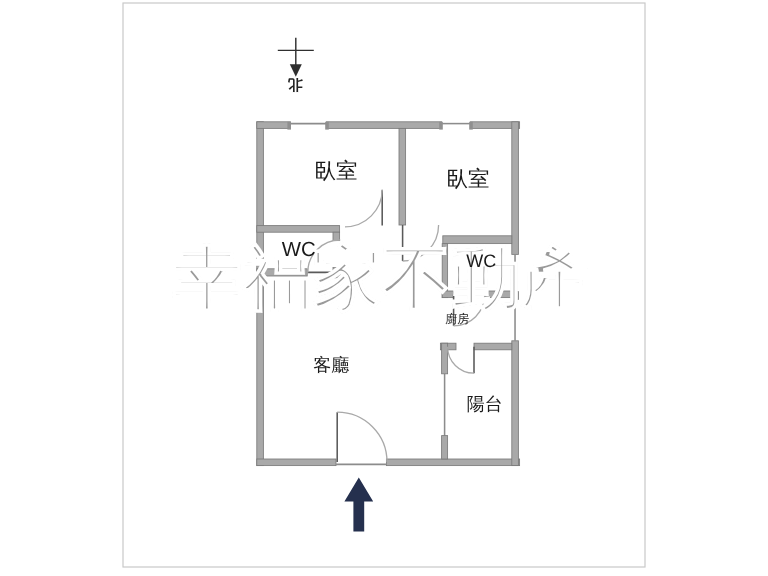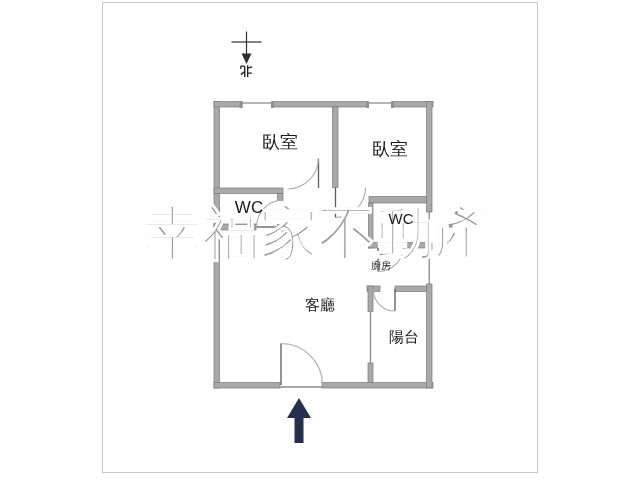--- a/index.html
+++ b/index.html
@@ -123,18 +123,18 @@
     <path d="M 299 398 L 311 418 L 303.5 418 L 303.5 443 L 294.5 443 L 294.5 418 L 287 418 Z" fill="#25304e"></path>
   </svg>
 
   <div class="watermark">幸福家不動產</div>
 
   <div class="room-label" style="left:280px;top:142px;font-size:18px;">臥室</div>
   <div class="room-label" style="left:390px;top:149px;font-size:18px;">臥室</div>
   <div class="room-label" style="left:249px;top:208px;font-size:17px;">WC</div>
   <div class="room-label" style="left:401px;top:218px;font-size:15px;">WC</div>
   <div class="room-label" style="left:381px;top:266px;font-size:10px;">廚房</div>
-  <div class="room-label" style="left:276px;top:305px;font-size:15px;margin-left:44px;">客廳</div>
+  <div class="room-label" style="left:276px;top:305px;font-size:15px;">客廳</div>
   <div class="room-label" style="left:404px;top:337px;font-size:15px;text-align:center;">陽台</div>
 
   <div class="north-char">北</div>
 
 </div>
 
 </body></html>

